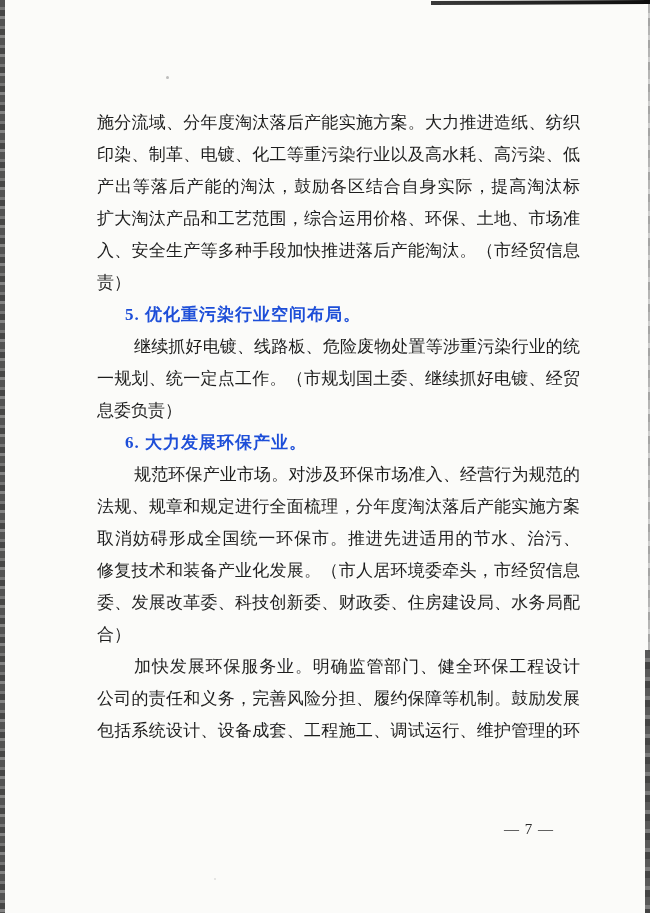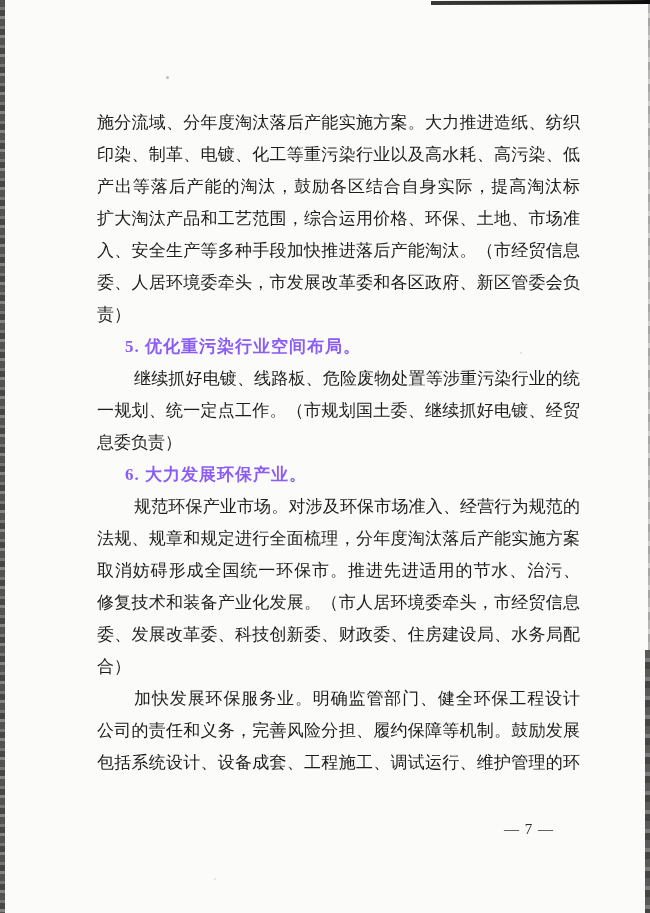--- a/index.html
+++ b/index.html
@@ -76,21 +76,21 @@
   .line.short {
     text-align-last: left;
   }
   .line.first-of-para {
     padding-left: 37px;
     font-family: Liberation Serif, serif;
   }
   .line.heading {
     padding-left: 28px;
     font-weight: bold;
-    color: #8b5cf6;
+    color: #1d4ed8;
     text-align: center;
     text-align-last: left;
     letter-spacing: 1px;
   }
   .page-number {
     position: absolute;
     top: 821px;
     left: 497px;
     width: 64px;
     font-size: 15px;
@@ -113,21 +113,20 @@
   <div class="speck s2"></div>
   <div class="speck s3"></div>
 
   <main class="doc">
 
     <div class="line">施分流域、分年度淘汰落后产能实施方案。大力推进造纸、纺织</div>
     <div class="line">印染、制革、电镀、化工等重污染行业以及高水耗、高污染、低</div>
     <div class="line">产出等落后产能的淘汰，鼓励各区结合自身实际，提高淘汰标准、</div>
     <div class="line">扩大淘汰产品和工艺范围，综合运用价格、环保、土地、市场准</div>
     <div class="line">入、安全生产等多种手段加快推进落后产能淘汰。（市经贸信息</div>
-    <div class="line">委、人居环境委牵头，市发展改革委和各区政府、新区管委会负</div>
     <div class="line short">责）</div>
 
     <div class="line heading">5. 优化重污染行业空间布局。</div>
 
     <div class="line first-of-para">继续抓好电镀、线路板、危险废物处置等涉重污染行业的统</div>
     <div class="line">一规划、统一定点工作。（市规划国土委、继续抓好电镀、经贸信</div>
     <div class="line short">息委负责）</div>
 
     <div class="line heading">6. 大力发展环保产业。</div>
 

